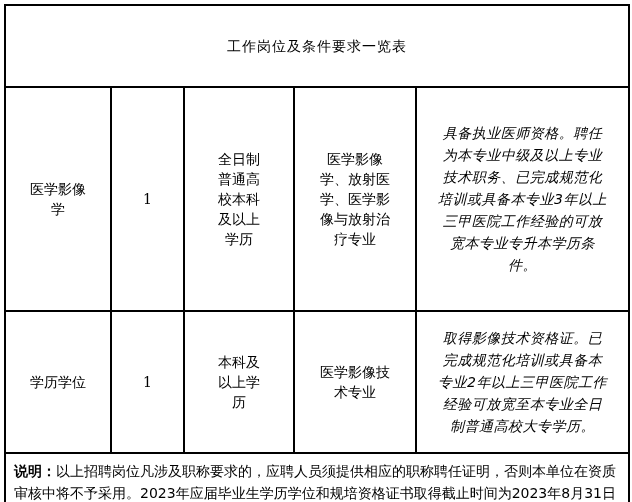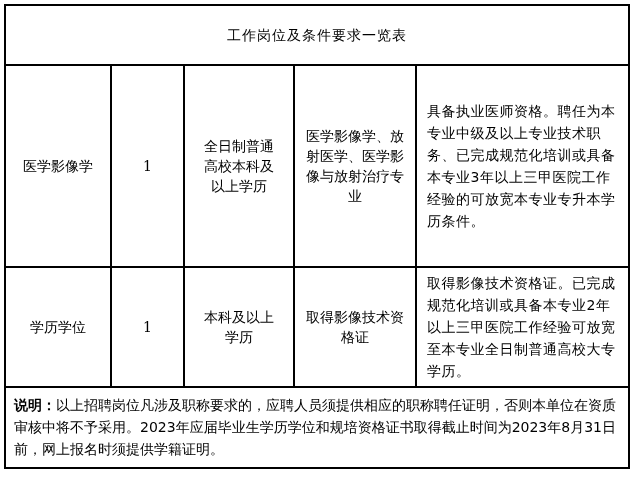--- a/index.html
+++ b/index.html
@@ -1,28 +1,28 @@
 <!DOCTYPE html>
 <html><head>
 <meta charset="utf-8">
 <style>
   html, body { margin:0; padding:0; background:#ffffff; }
   body { width:632px; height:502px; position:relative; overflow:hidden;
          font-family: "DejaVu Sans", "Liberation Sans", sans-serif; color:#000; }
   .tbl { position:absolute; left:4px; top:4px; width:624px; border-collapse:collapse;
          table-layout:fixed; }
-  .tbl td { border:2px solid #000; padding:4px; text-align:center; vertical-align:middle;
+  .tbl td { border:2px solid #000; padding:15px; text-align:center; vertical-align:middle;
             font-size:14px; line-height:20px; }
   .title-cell { height:50px; font-family:"DejaVu Serif","Liberation Serif",serif; font-size:19px; letter-spacing:1px; }
   .hdr td { height:58px; font-family:"DejaVu Serif","Liberation Serif",serif; font-weight:bold; font-size:15px; line-height:20px; }
   .row1 td { height:192px; }
   .row2 td { height:106px; }
   .num { font-family:"DejaVu Serif","Liberation Serif",serif; }
   .cell-text { display:inline-block; padding:0 6px; }
-  .other-text { display:block; padding:0 6px; text-align:left; line-height:22px; letter-spacing:0.5px; }
+  .other-text { display:block; padding:0 6px; text-align:center; line-height:22px; letter-spacing:0.5px;font-style:italic; }
   .note-cell { text-align:left !important; vertical-align:top !important; height:73px; padding:6px 8px 0 8px !important; line-height:22px !important; font-size:14px; }
   .note-label { font-weight:bold; font-family:"DejaVu Serif","Liberation Serif",serif;margin-top:45px; }
 </style>
 </head>
 <body>
 
 <table class="tbl">
   <colgroup>
     <col style="width:106px">
     <col style="width:73px">
@@ -40,21 +40,21 @@
     <td><span class="cell-text" style="padding:0 12px">全日制普通高校本科及以上学历</span></td>
     <td><span class="cell-text">医学影像学、放射医学、医学影像与放射治疗专业</span></td>
     <td>
           <span class="other-text">具备执业医师资格。聘任为本专业中级及以上专业技术职务、已完成规范化培训或具备本专业3年以上三甲医院工作经验的可放宽本专业专升本学历条件。</span>
         </td>
   </tr>
   <tr class="row2">
     <td><span class="cell-text">学历学位</span></td>
     <td class="num">1</td>
     <td><span class="cell-text" style="padding:0 12px">本科及以上学历</span></td>
-    <td><span class="cell-text">取得影像技术资格证</span></td>
+    <td><span class="cell-text">医学影像技术专业</span></td>
     <td>
           <span class="other-text">取得影像技术资格证。已完成规范化培训或具备本专业2年以上三甲医院工作经验可放宽至本专业全日制普通高校大专学历。</span>
         </td>
   </tr>
   <tr>
     <td colspan="5" class="note-cell"><span class="note-label">说明：</span><span>以上招聘岗位凡涉及职称要求的，应聘人员须提供相应的职称聘任证明，否则本单位在资质审核中将不予采用。2023年应届毕业生学历学位和规培资格证书取得截止时间为2023年8月31日前，网上报名时须提供学籍证明。</span></td>
   </tr>
 </tbody>
   </table>
 

